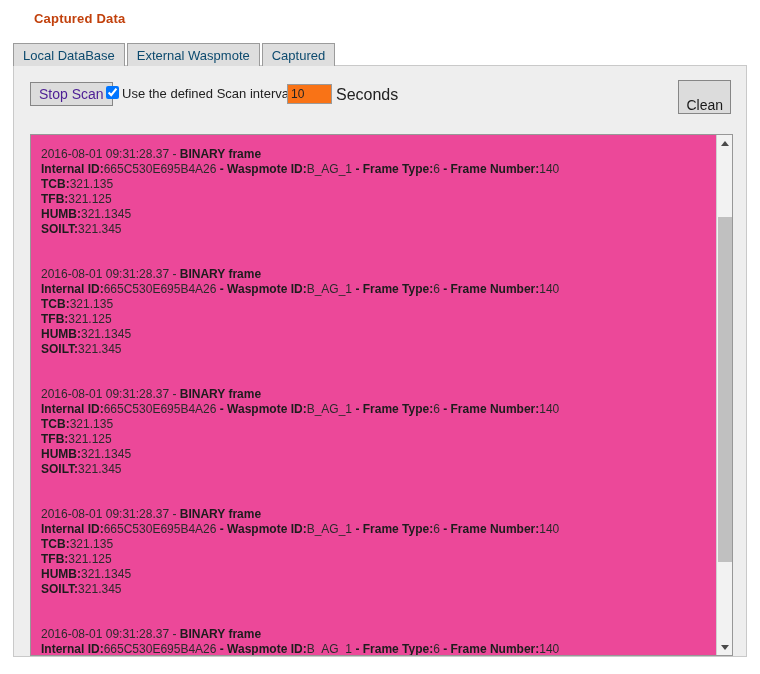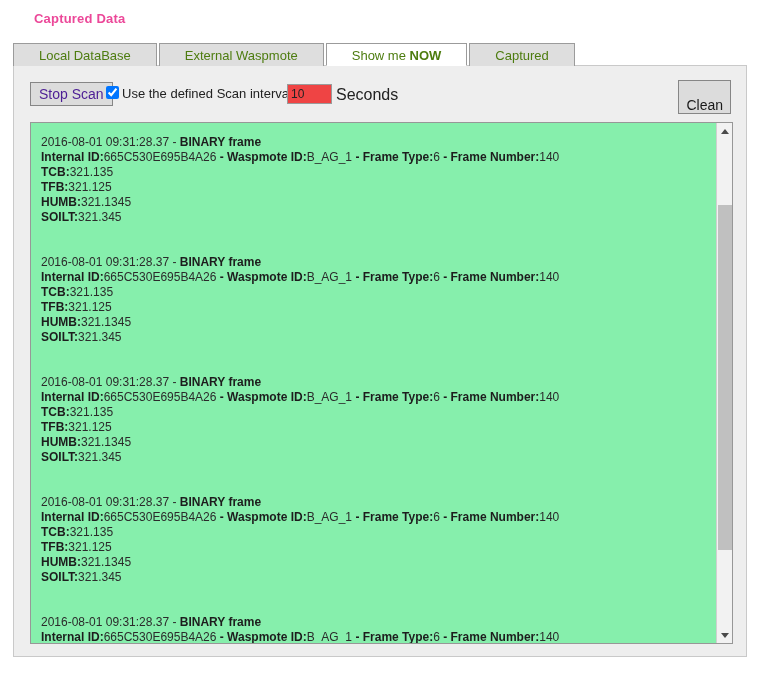--- a/index.html
+++ b/index.html
@@ -16,40 +16,40 @@
     overflow: hidden;
   }
 
   
   #page-title {
     position: absolute;
     left: 34px;
     top: 11px;
     font-size: 13px;
     font-weight: bold;
-    color: #ec4899;
+    color: #c2410c;
     letter-spacing: 0.2px;
   }
 
   
   #tabstrip {
     position: absolute;
     left: 13px;
     top: 42px;
     height: 24px;
     display: flex;
     align-items: flex-end;
     z-index: 3;
   }
   .tab {
     height: 23px;
     line-height: 23px;
-    padding: 0 25px;
-    font-size: 13px;
-    color: #4d7c0f;
+    padding: 0 9px;
+    font-size: 13px;
+    color: #0c4a6e;
     background: #dedede;
     border: 1px solid #9b9b9b;
     border-bottom: none;
     margin-right: 2px;
     box-sizing: border-box;
     white-space: nowrap;
     cursor: default;
   }
   .tab.active {
     background: #ffffff;
@@ -114,21 +114,21 @@
     position: absolute;
     left: 273px;
     top: 18px;
     width: 45px;
     height: 20px;
     box-sizing: border-box;
     padding: 0 3px;
     font-family: "Liberation Sans", sans-serif;
     font-size: 12px;
     color: #222;
-    background: #ef4444;
+    background: #f97316;
     border: 1px solid #9a9a9a;
   }
   #seconds-label {
     position: absolute;
     left: 322px;
     top: 20px;
     font-size: 16px;
     color: #222;
   }
   #clean-button {
@@ -143,25 +143,25 @@
     background: #dcdcdc;
     border: 1px solid #868686;
     box-sizing: border-box;
     cursor: pointer;
   }
 
   
   #log-viewport {
     position: absolute;
     left: 16px;
-    top: 56px;
+    top: 68px;
     width: 703px;
     height: 522px;
     box-sizing: border-box;
-    background: #86efac;
+    background: #ec4899;
     border: 1px solid #979797;
     overflow: hidden;
   }
   #log-content {
     position: absolute;
     left: 0;
     top: -6px;
     width: 686px;
     padding: 18px 0 0 10px;
     box-sizing: border-box;
@@ -218,21 +218,20 @@
   }
 </style>
 </head>
 <body>
 
 <div id="page-title">Captured Data</div>
 
 <div id="tabstrip">
     <div class="tab"><span>Local DataBase</span></div>
     <div class="tab"><span>External Waspmote</span></div>
-    <div class="tab active">Show me <b>NOW</b></div>
     <div class="tab"><span>Captured</span></div>
   </div>
 
 <div id="panel">
 
   <div id="toolbar">
     <button id="stop-scan-button">Stop Scan</button>
     <input id="scan-interval-checkbox" type="checkbox" checked="" style="">
     <label id="scan-interval-label" for="scan-interval-checkbox">Use the defined Scan interval</label>
     <input id="seconds-input" type="text" value="10" style="">

